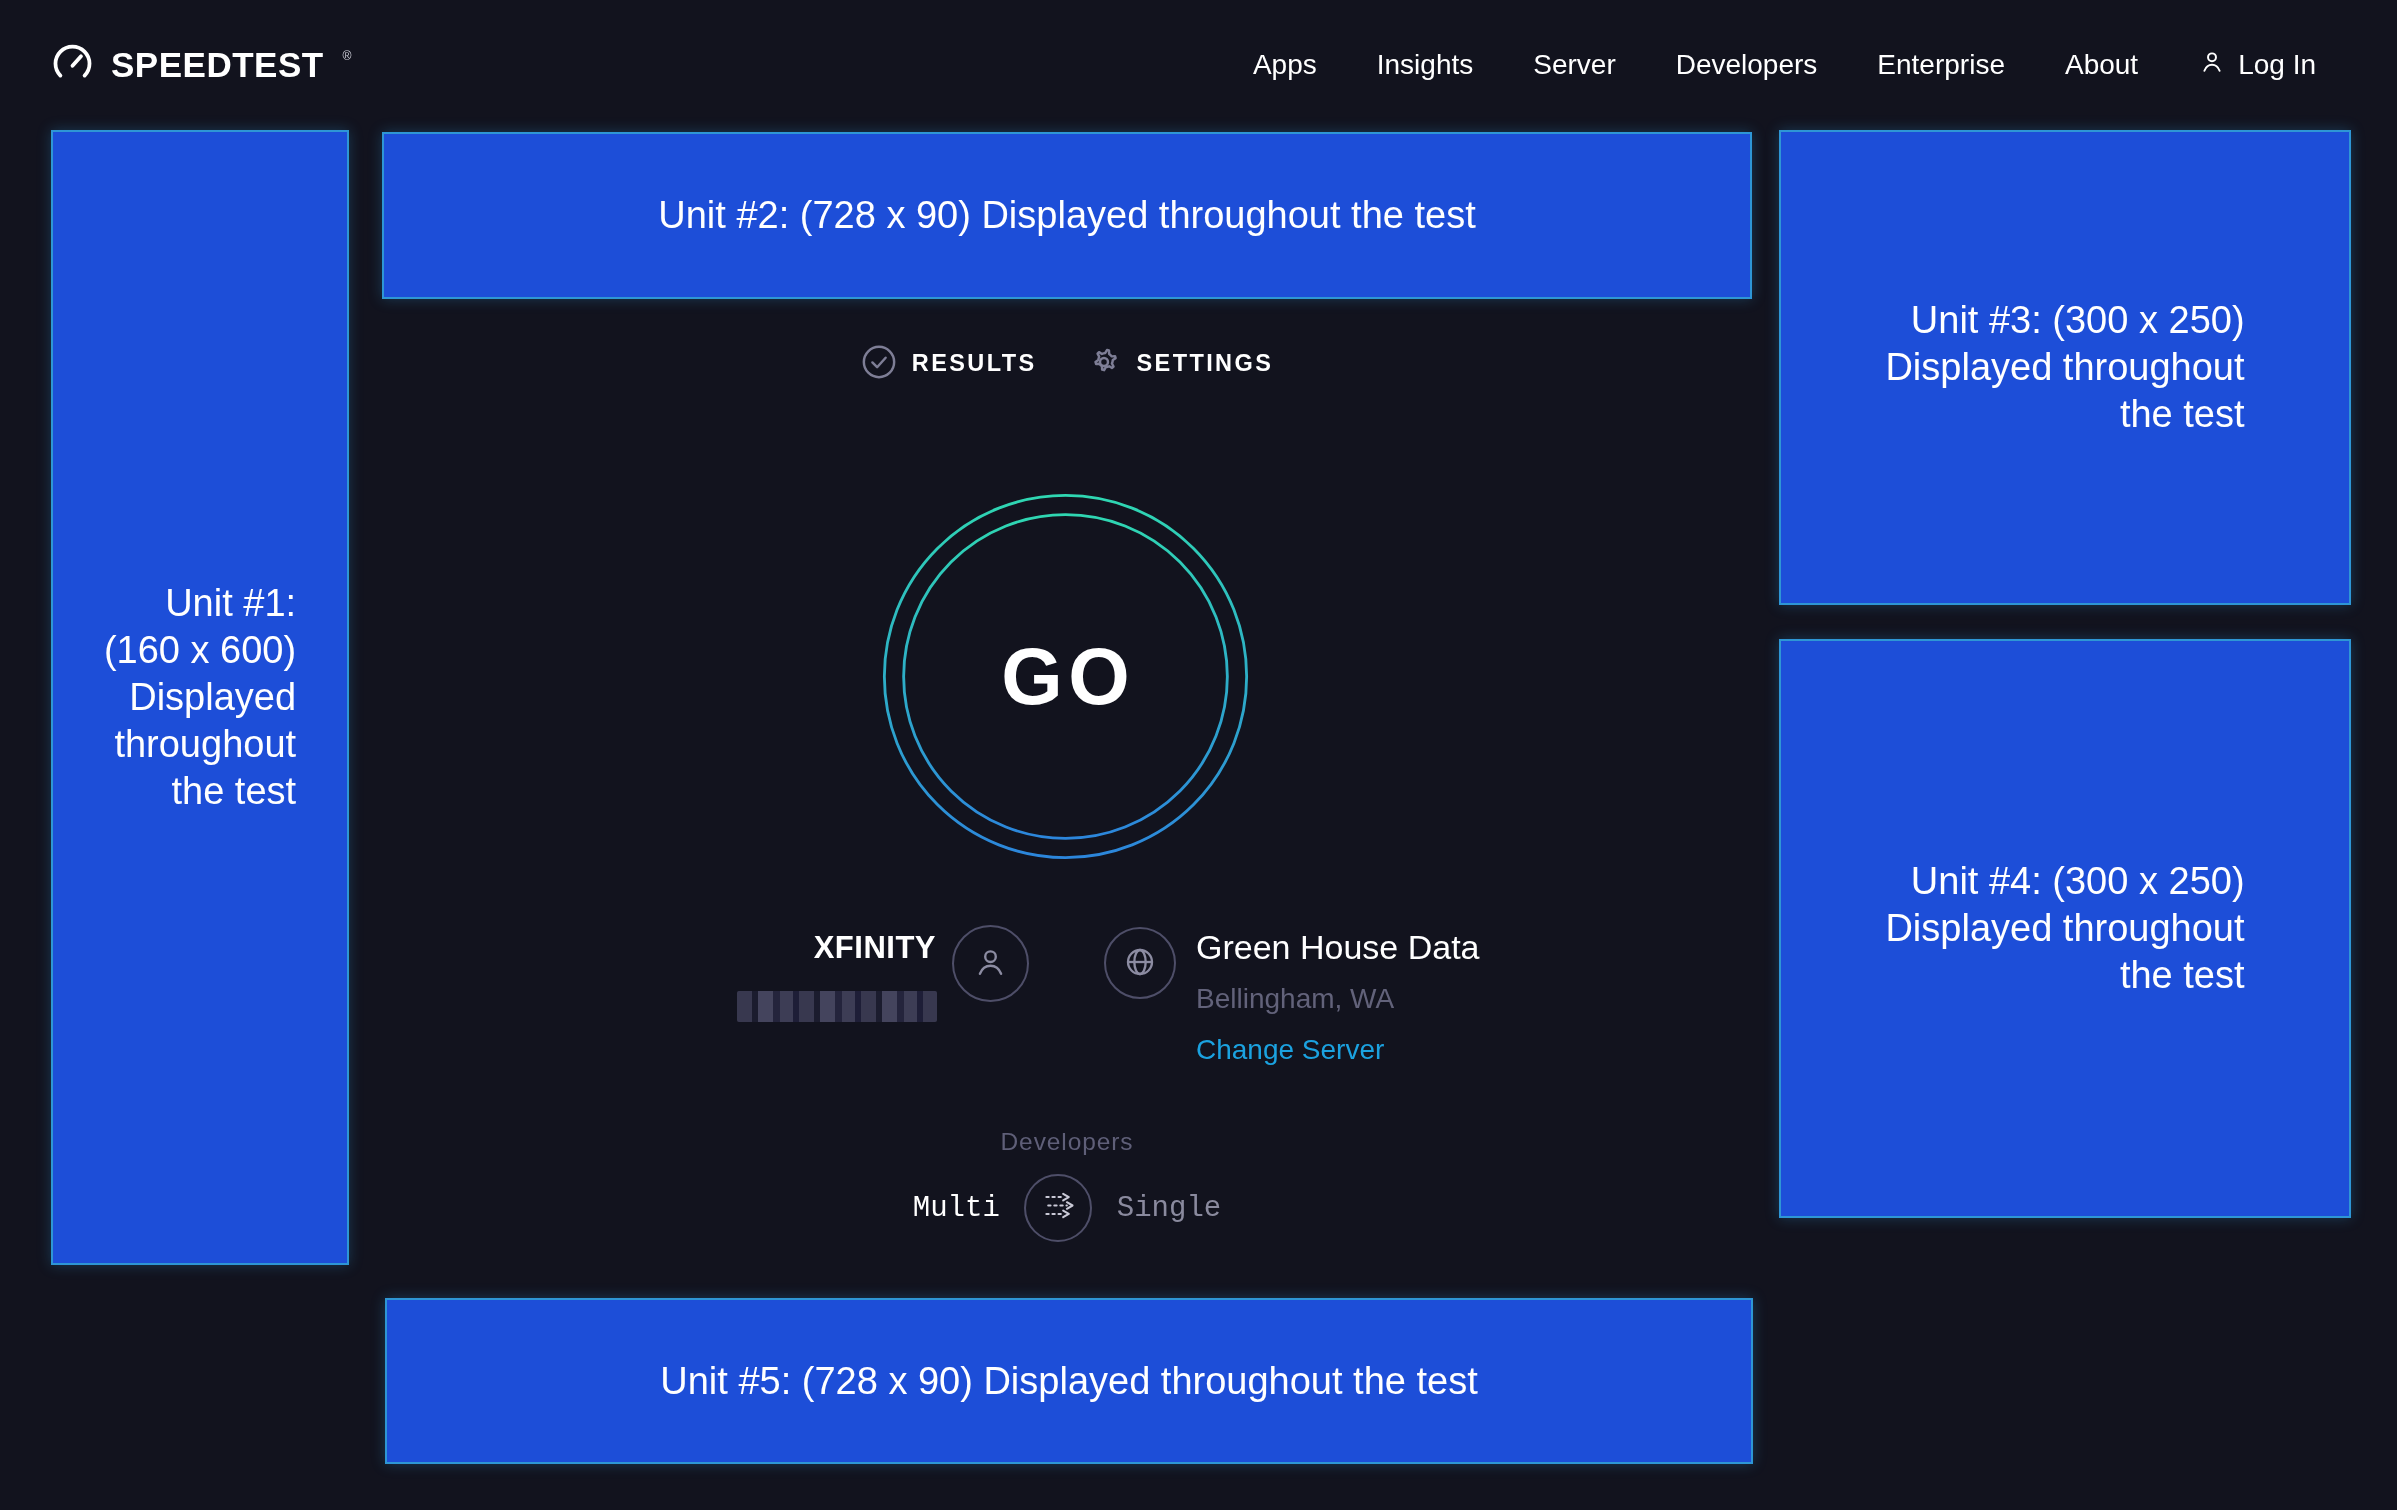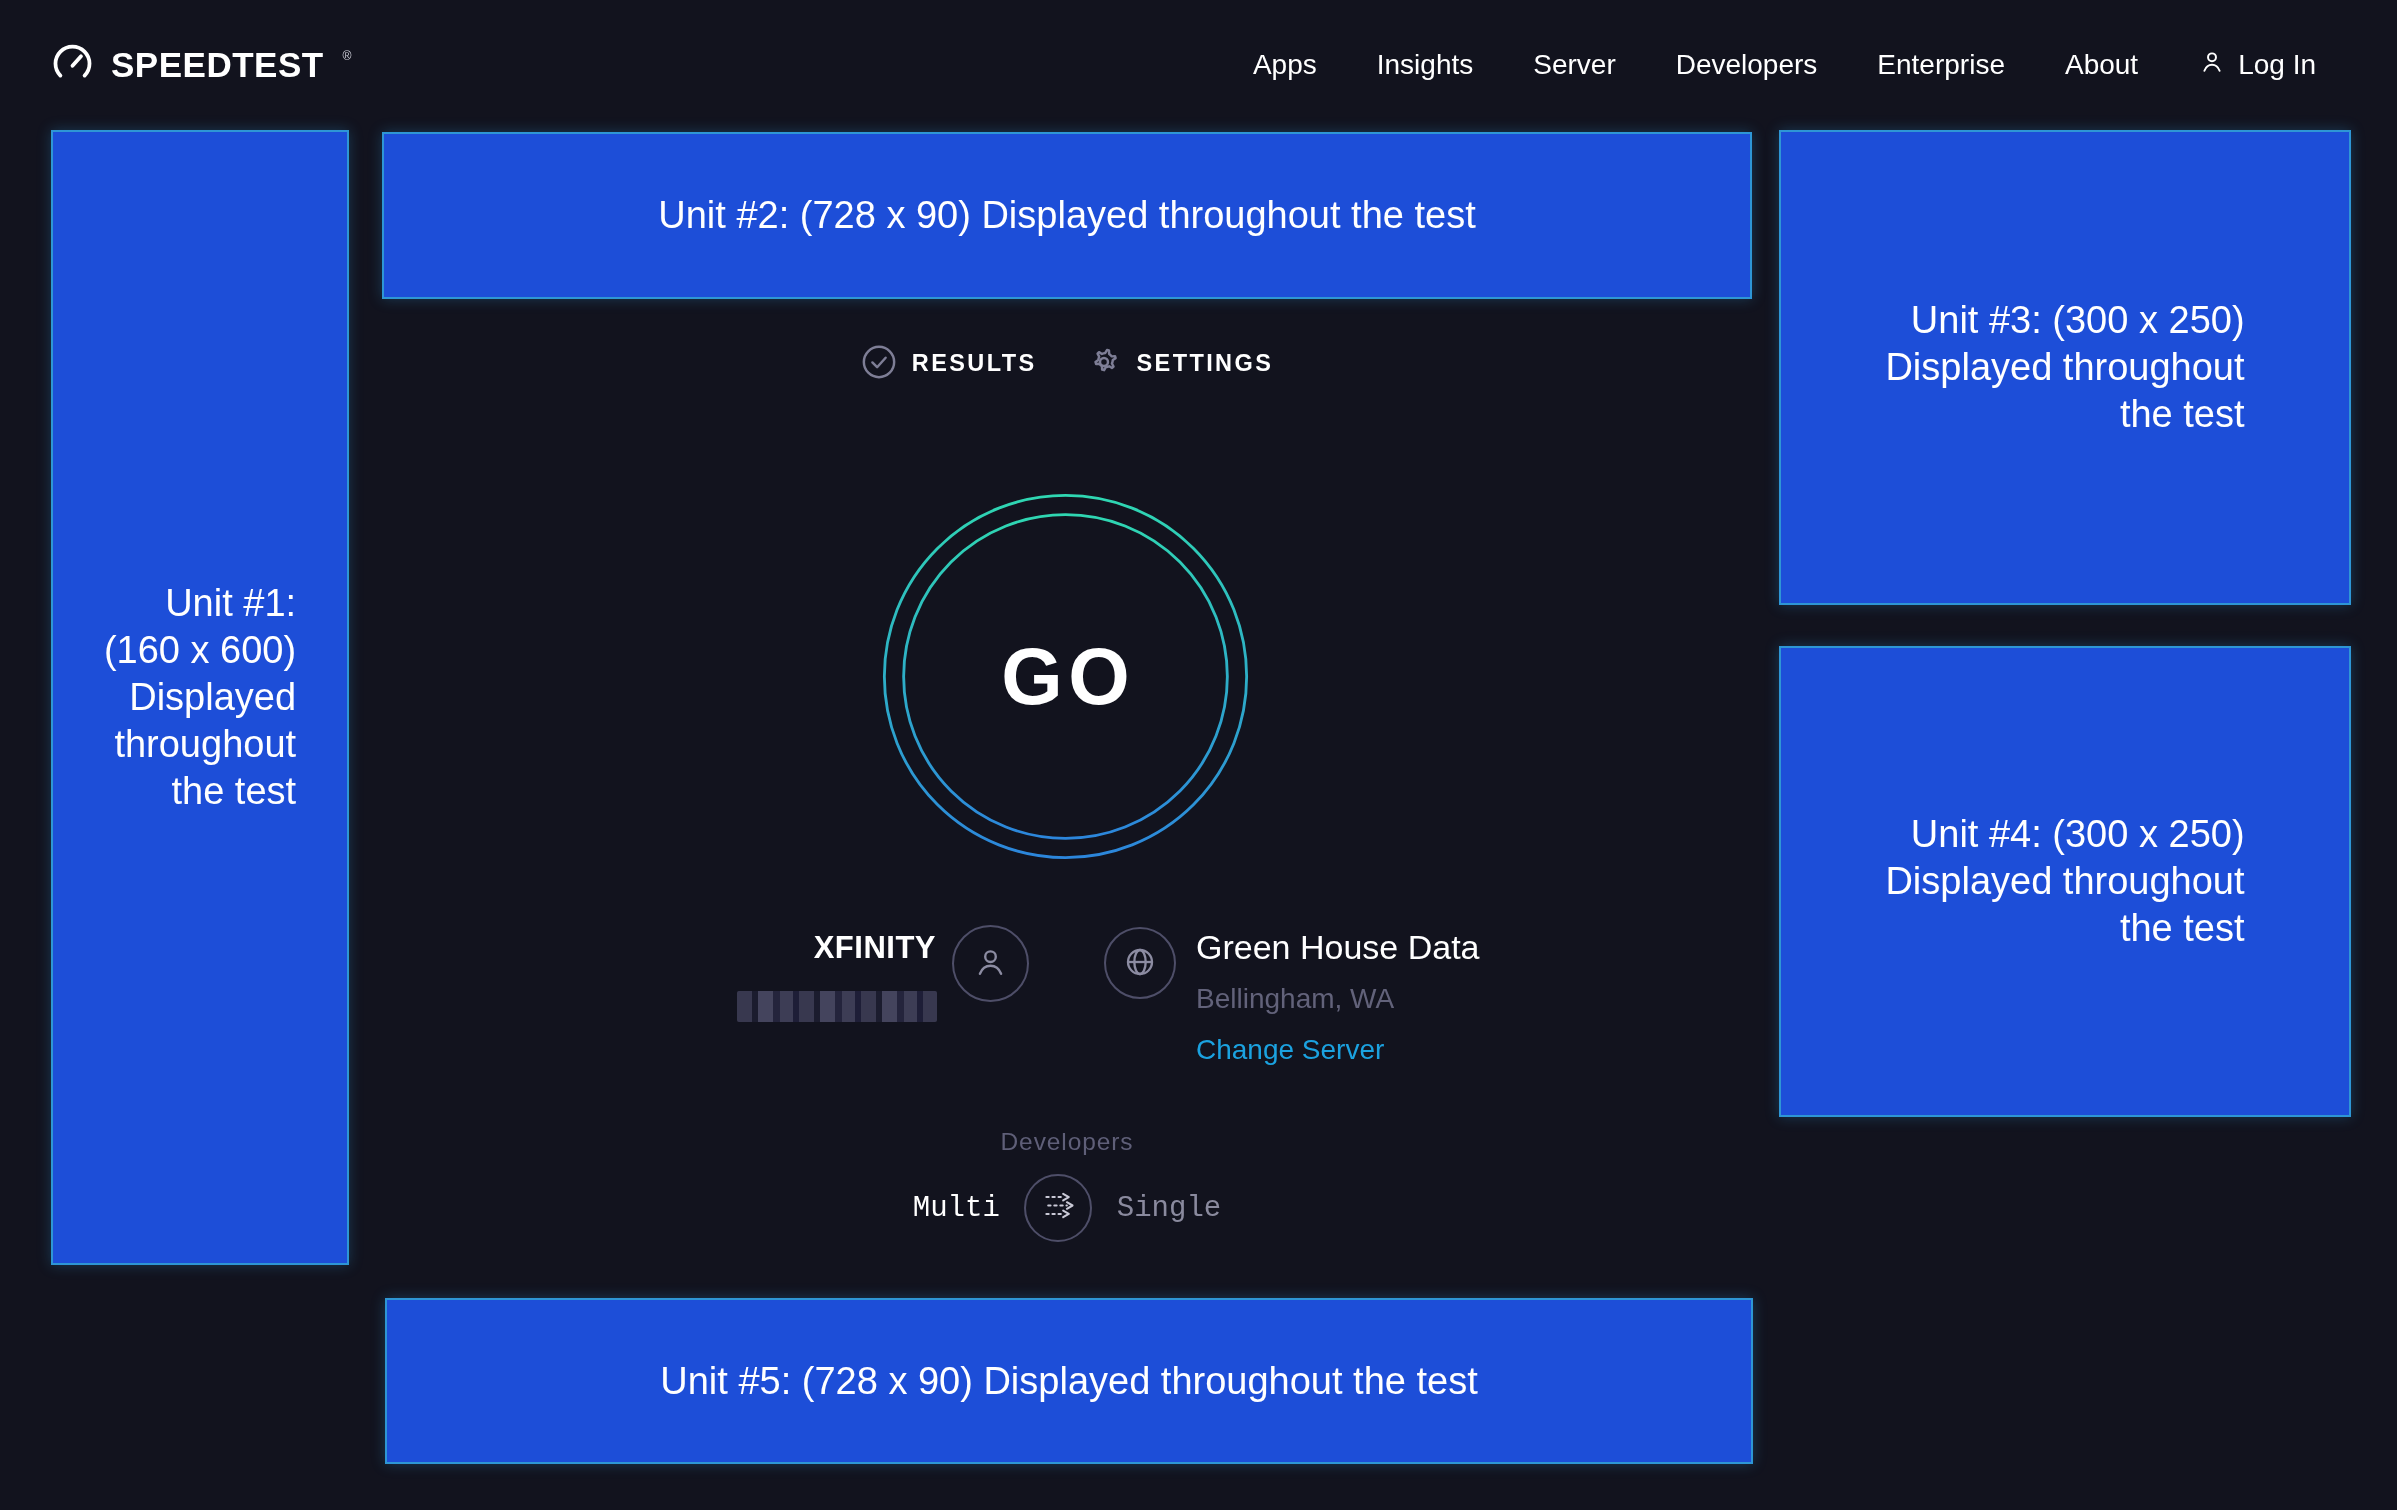--- a/index.html
+++ b/index.html
@@ -26,21 +26,21 @@
   .ad{
     position:absolute;background:#1d4ed8;border:2.8px solid #2e96d5;
     box-shadow:0 0 13px rgba(46,150,213,.30);
     display:flex;align-items:center;justify-content:center;text-align:right;
     font-size:38px;line-height:47px;color:#ffffff;white-space:pre-line;
     box-sizing:border-box;cursor:pointer;
   }
   #ad1{left:51px;  top:130px; width:298px;  height:1135px;}
   #ad2{left:382px; top:132px; width:1370px; height:167px;}
   #ad3{left:1779px;top:130px; width:572px;  height:475px;}
-  #ad4{left:1779px;top:639px; width:572px;  height:471px;margin-top:7px;}
+  #ad4{left:1779px;top:639px; width:572px;  height:579px;}
   #ad5{left:385px; top:1298px;width:1368px; height:166px;}
 
   
   .tabs{
     position:absolute;left:382px;top:335px;width:1370px;height:56px;
     display:flex;align-items:center;justify-content:center;gap:49px;
   }
   .tab{display:flex;align-items:center;gap:15px;cursor:pointer;}
   .tab-label{font-size:23.5px;font-weight:bold;letter-spacing:2.4px;color:#ffffff;}
 

